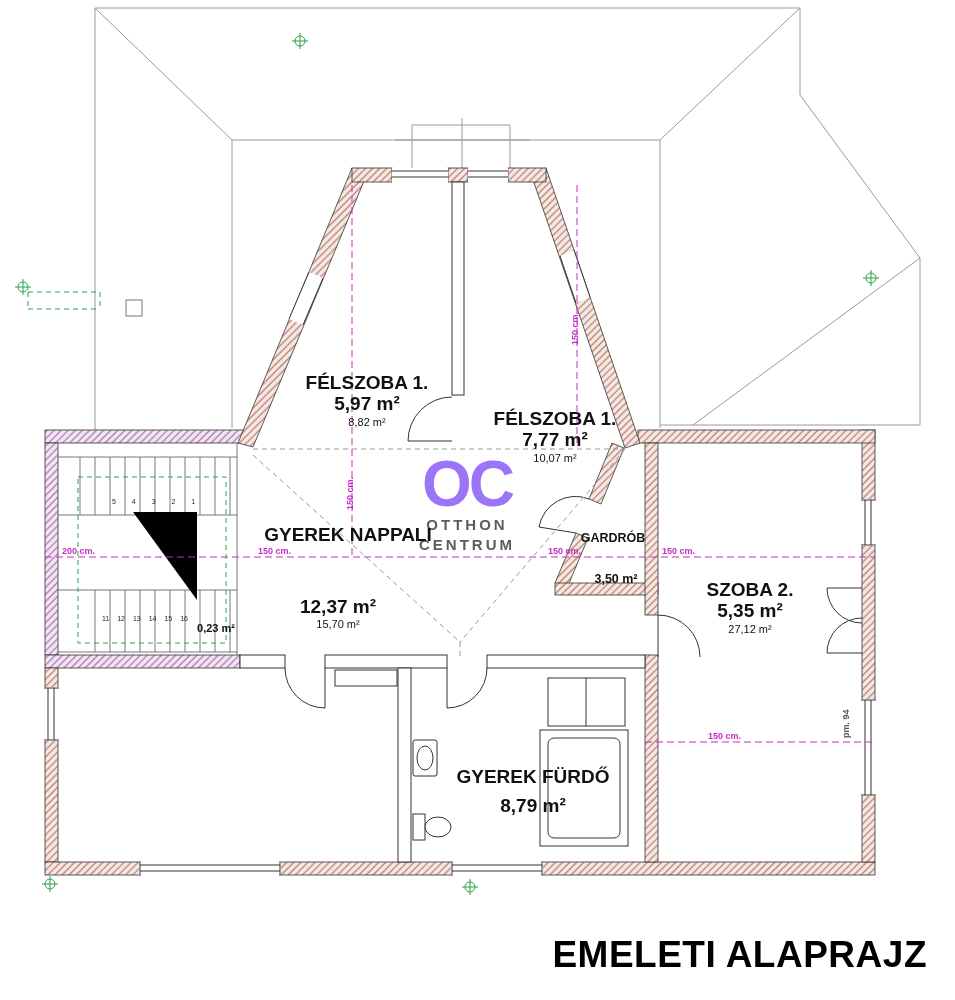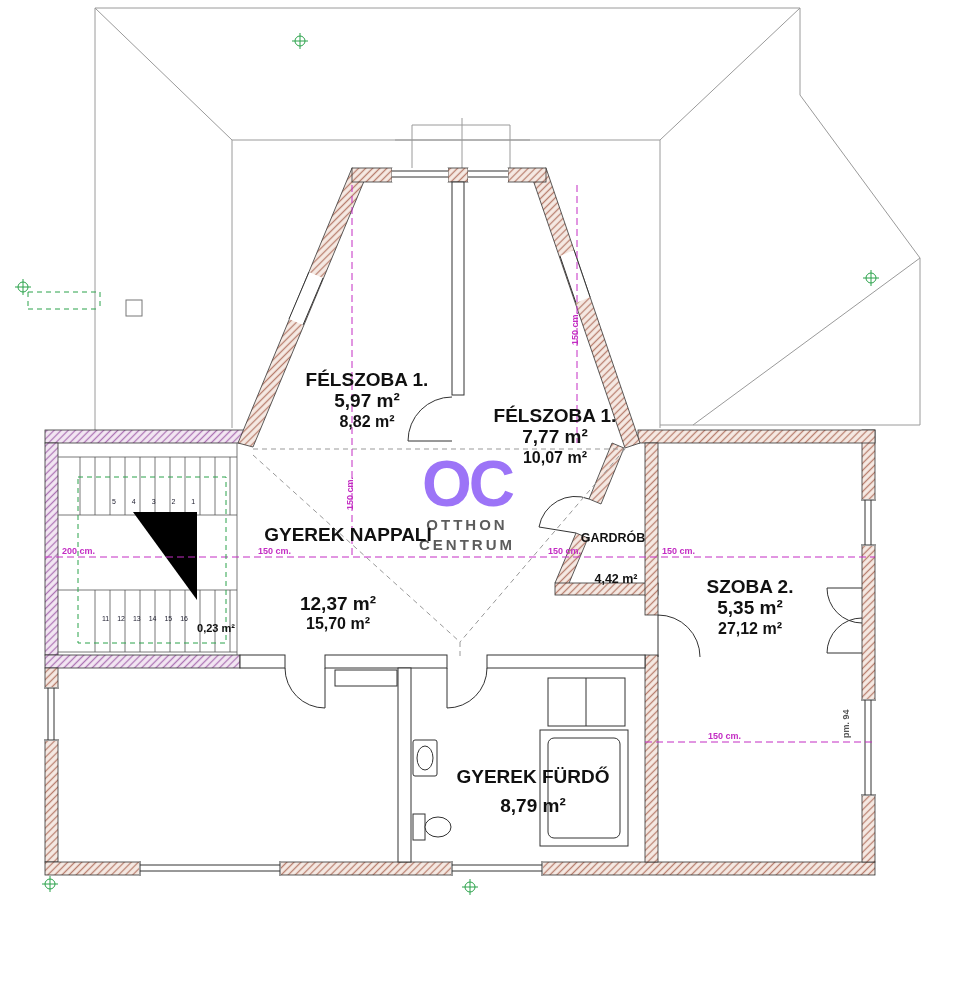--- a/index.html
+++ b/index.html
@@ -2,21 +2,21 @@
 <html><head>
 <meta charset="utf-8">
 <style>
   html,body{margin:0;padding:0;background:#fff;}
   #page{position:relative;width:955px;height:1000px;background:#fff;overflow:hidden;
         font-family:"Liberation Sans", sans-serif;color:#111;}
   #plan-svg{position:absolute;left:0;top:0;}
   .lbl{position:absolute;transform:translate(-50%,-50%);text-align:center;white-space:nowrap;line-height:1.12;}
   .rname{display:block;font-size:19px;font-weight:bold;}
   .rarea{display:block;font-size:19px;font-weight:bold;}
-  .rgross{display:block;font-size:16px;font-weight:bold;margin-top:1px;}
+  .rgross{display:block;font-size:11px;font-weight:normal;margin-top:1px;}
   .small .rname,.small .rarea{font-size:12.5px;}
   .gap8{margin-top:8px;}
   .dim{position:absolute;font-size:9px;font-weight:bold;color:#c32cc3;white-space:nowrap;}
   .dim.vert{transform:rotate(-90deg);transform-origin:left top;}
   .dim.dark{color:#555;}
   .stnum{position:absolute;font-size:7px;color:#223;white-space:nowrap;}
   #watermark{position:absolute;left:467px;top:505px;transform:translate(-50%,-50%);
              text-align:center;opacity:.85;pointer-events:none;}
   #wm-logo{font-size:64px;font-weight:bold;color:#8b5cf6;letter-spacing:-3px;line-height:.95;}
   .wm-line{font-size:15px;font-weight:bold;color:#404040;letter-spacing:3px;line-height:1.35;}
@@ -222,21 +222,21 @@
   </div>
   <div class="lbl" style="left:338px;top:613px;">
     <span class="rarea">12,37 m²</span>
     <span class="rgross">15,70 m²</span>
   </div>
 
   <div class="lbl small" style="left:613px;top:538px;">
     <span class="rname">GARDRÓB</span>
   </div>
   <div class="lbl small" style="left:616px;top:579px;">
-    <span class="rarea">4,42 m²</span>
+    <span class="rarea">3,50 m²</span>
   </div>
 
   <div class="lbl" style="left:750px;top:607px;">
     <span class="rname">SZOBA 2.</span>
     <span class="rarea">5,35 m²</span>
     <span class="rgross">27,12 m²</span>
   </div>
 
 
   <div class="lbl" style="left:533px;top:791px;">
@@ -251,14 +251,15 @@
   <div class="dim" style="left:548px;top:546px;">150 cm.</div>
   <div class="dim" style="left:662px;top:546px;">150 cm.</div>
   <div class="dim" style="left:708px;top:731px;">150 cm.</div>
   <div class="dim vert" style="left:345px;top:510px;">150 cm.</div>
   <div class="dim vert" style="left:570px;top:345px;">150 cm.</div>
   <div class="dim vert dark" style="left:841px;top:738px;">pm. 94</div>
 
   <div class="stnum" style="left:112px;top:498px;word-spacing:14px;">5 4 3 2 1</div>
   <div class="stnum" style="left:102px;top:615px;word-spacing:6px;">11 12 13 14 15 16</div>
 
+  <div id="title">EMELETI ALAPRAJZ</div>
 
 </div>
 
 </body></html>

